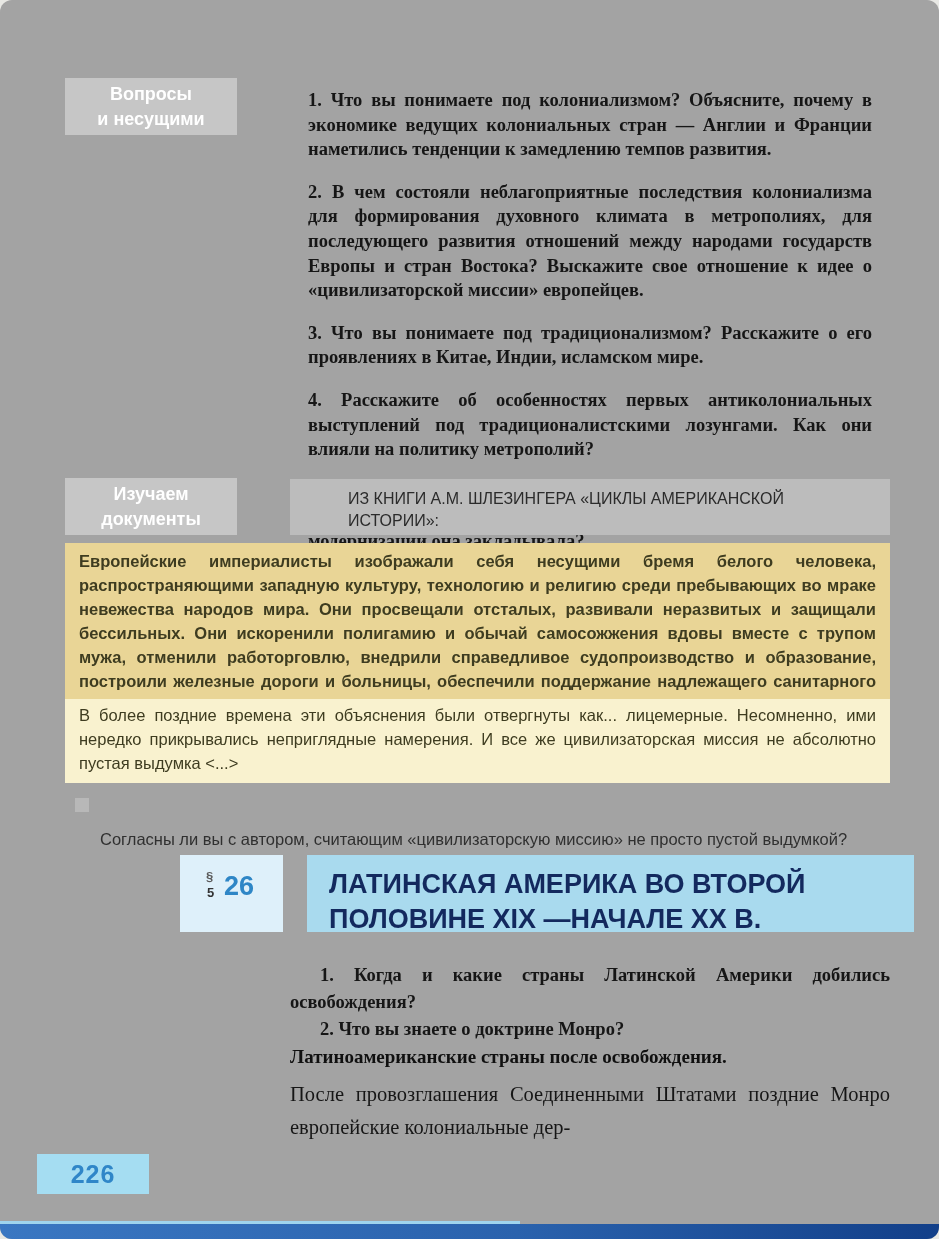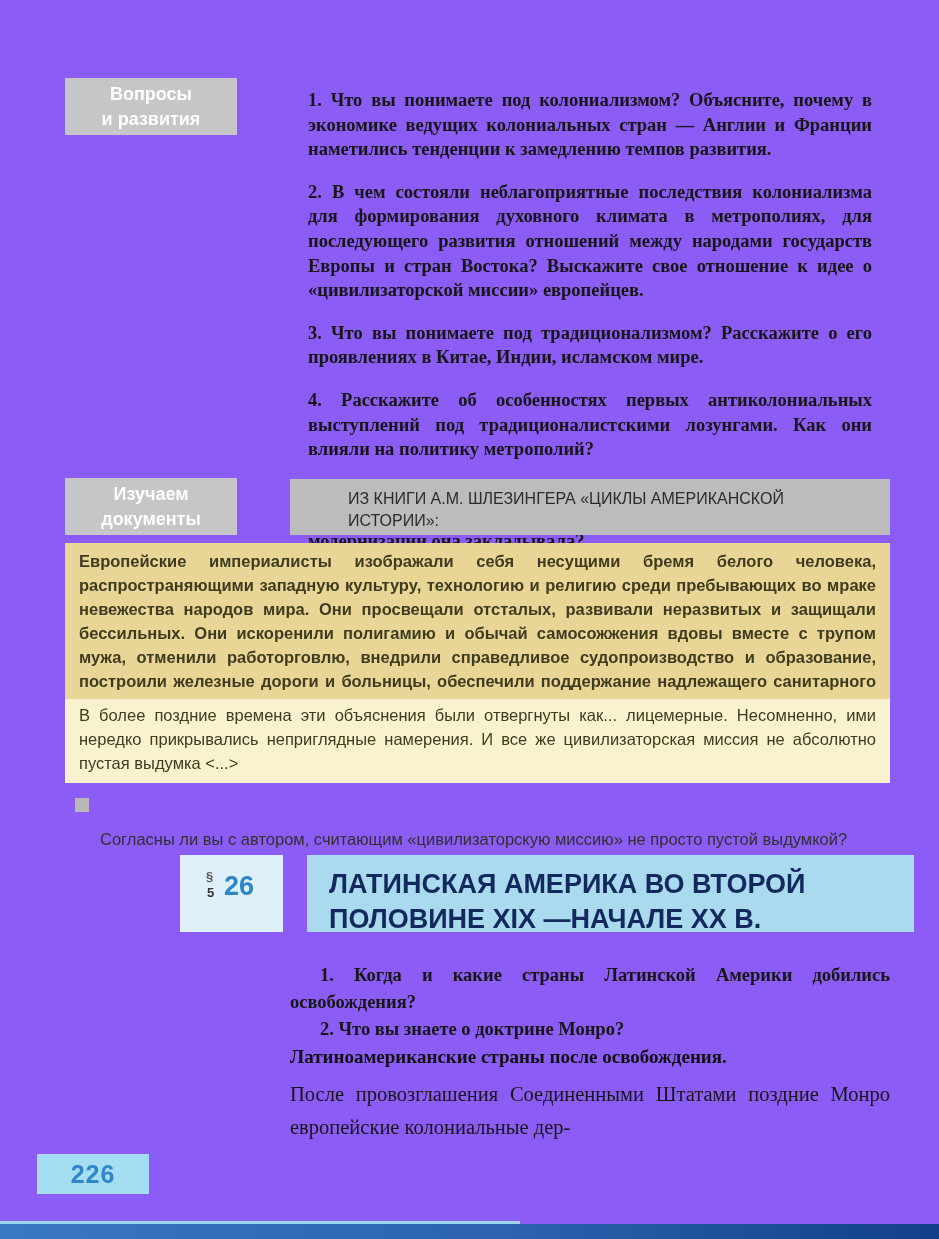--- a/index.html
+++ b/index.html
@@ -1,23 +1,24 @@
 <!DOCTYPE html>
 <html lang="ru"><head>
 <meta charset="utf-8">
 <style>
   html, body { margin: 0; padding: 0; background: #e8e8e4; }
   .page {
     position: relative;
     width: 939px;
     height: 1239px;
     margin: 0 auto;
-    background: #8b5cf6;
+    background: #a3a3a3;
     overflow: hidden;
     font-family: "Liberation Serif", serif;
+    border-radius: 12px;
   }
 
   
   .label-box {
     position: absolute;
     background: #c6c6c6;
     color: #ffffff;
     font-family: "Liberation Sans", sans-serif;
     font-weight: bold;
     font-size: 18px;
@@ -195,21 +196,21 @@
     background: linear-gradient(90deg, #3a77c2 0%, #2a62ad 55%, #123f89 100%);
   }
 </style>
 </head>
 <body>
 
 <div class="page">
 
   <div class="label-box label-questions">
     <div>Вопросы</div>
-    <div>и развития</div>
+    <div>и несущими</div>
   </div>
 
   <div class="questions">
     <p>1. Что вы понимаете под колониализмом? Объясните, почему в экономике ведущих колониальных стран — Англии и Франции наметились тенденции к замедлению темпов развития.</p>
     <p>2. В чем состояли неблагоприятные последствия колониализма для формирования духовного климата в метрополиях, для последующего развития отношений между народами государств Европы и стран Востока? Выскажите свое отношение к идее о «цивилизаторской миссии» европейцев.</p>
     <p>3. Что вы понимаете под традиционализмом? Расскажите о его проявлениях в Китае, Индии, исламском мире.</p>
     <p>4. Расскажите об особенностях первых антиколониальных выступлений под традиционалистскими лозунгами. Как они влияли на политику метрополий?</p>
     <p>5. В какой степени политика колонизаторов содействовала развитию экономики колоний? Какие предпосылки для модернизации она закладывала?</p>
   </div>
 

